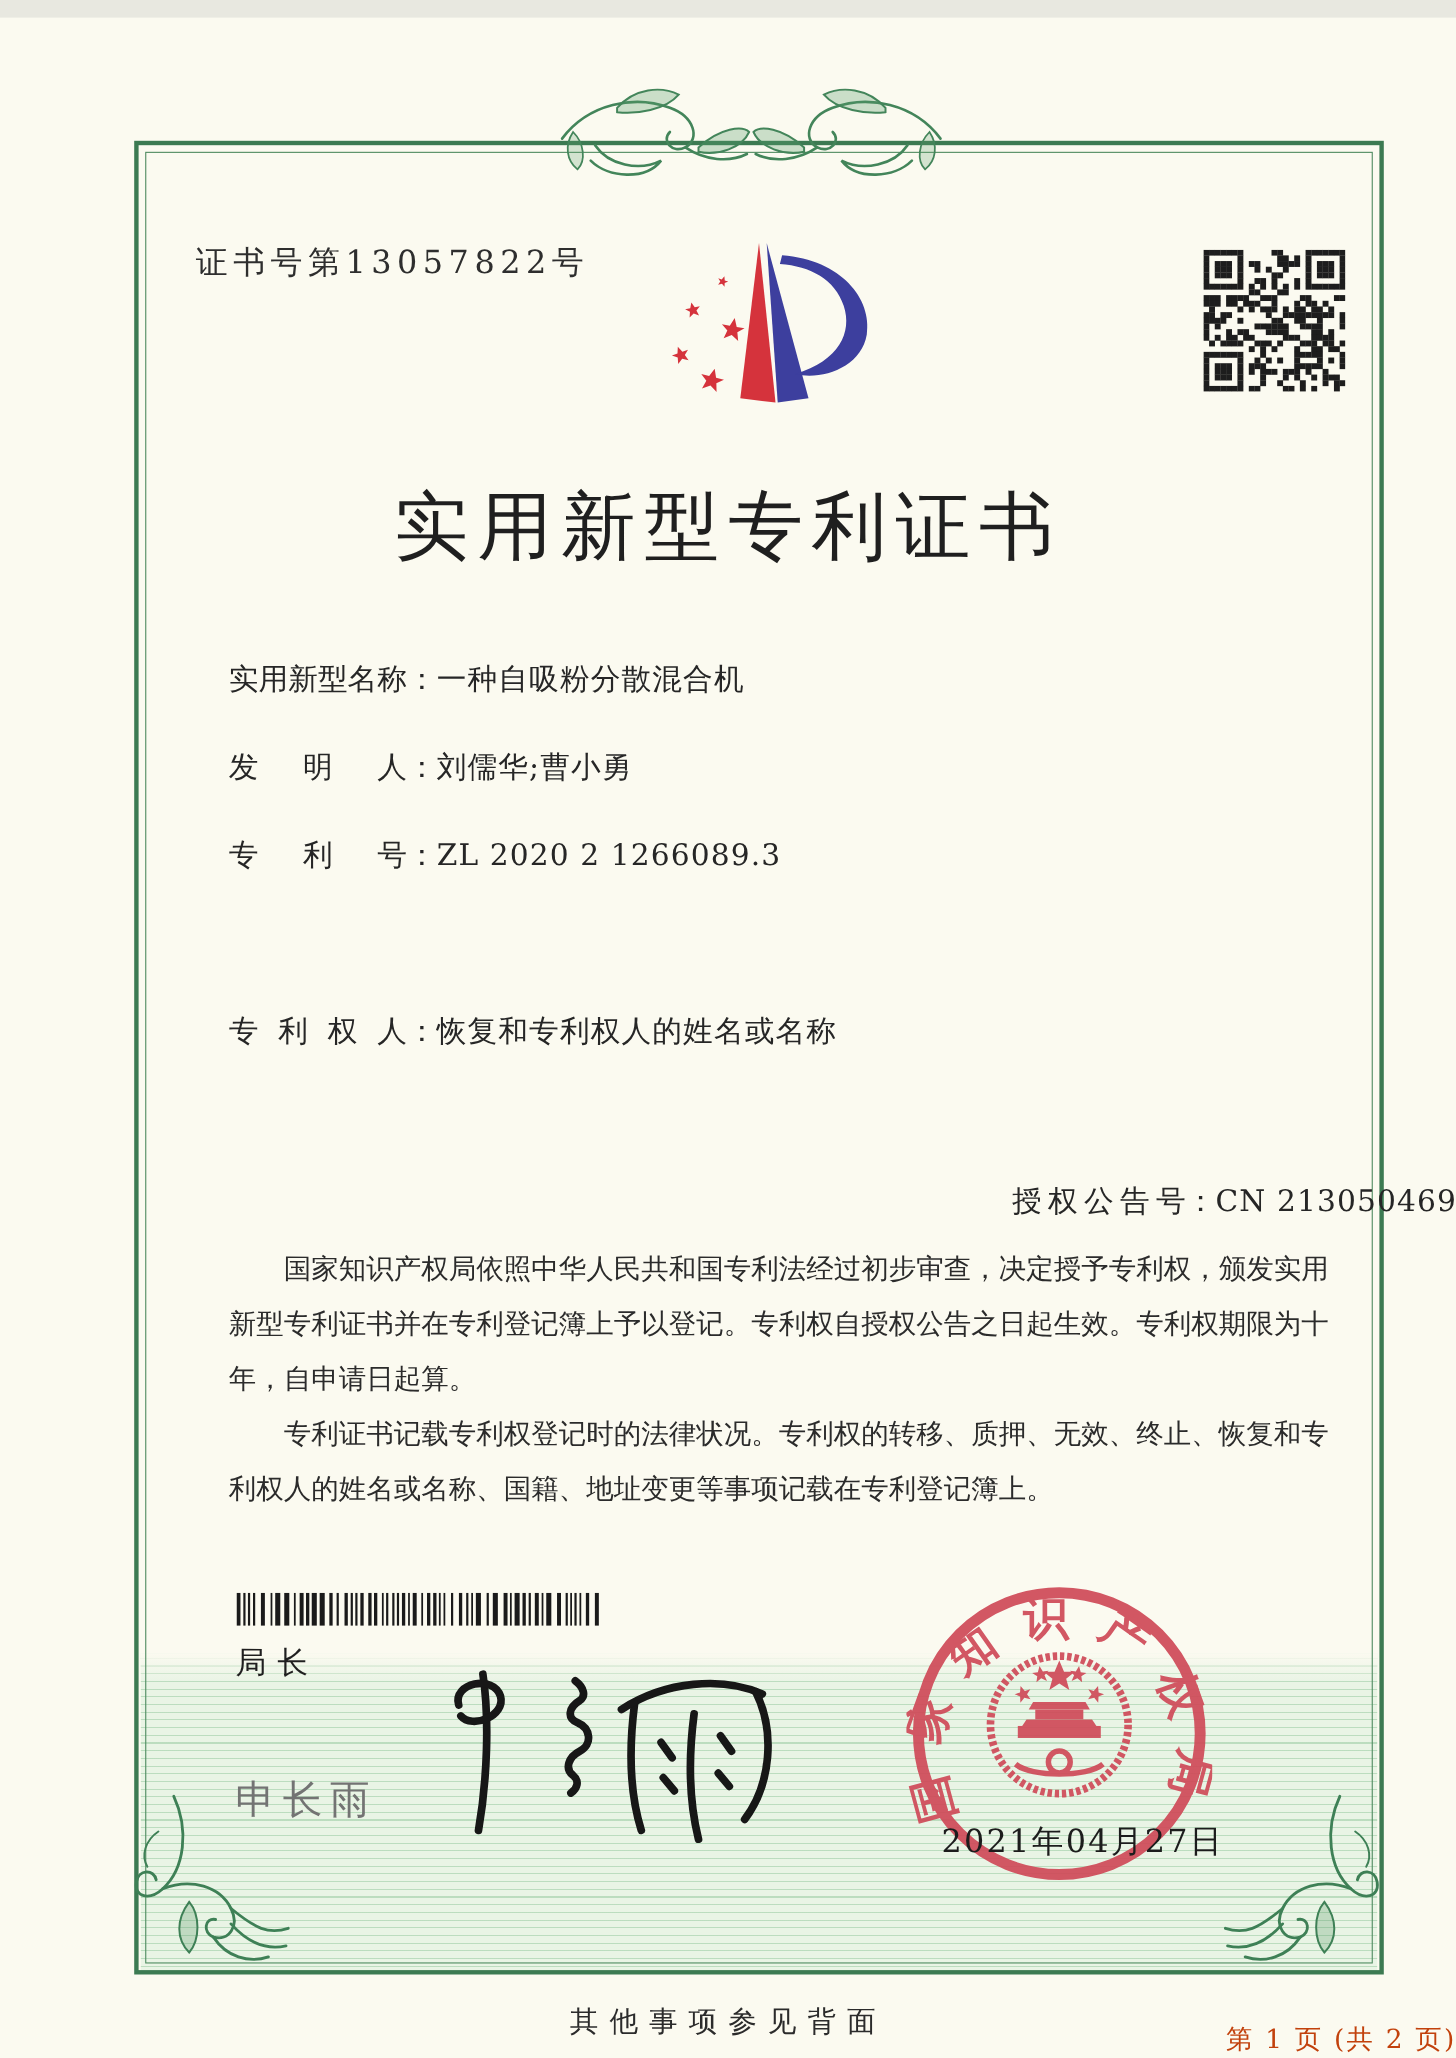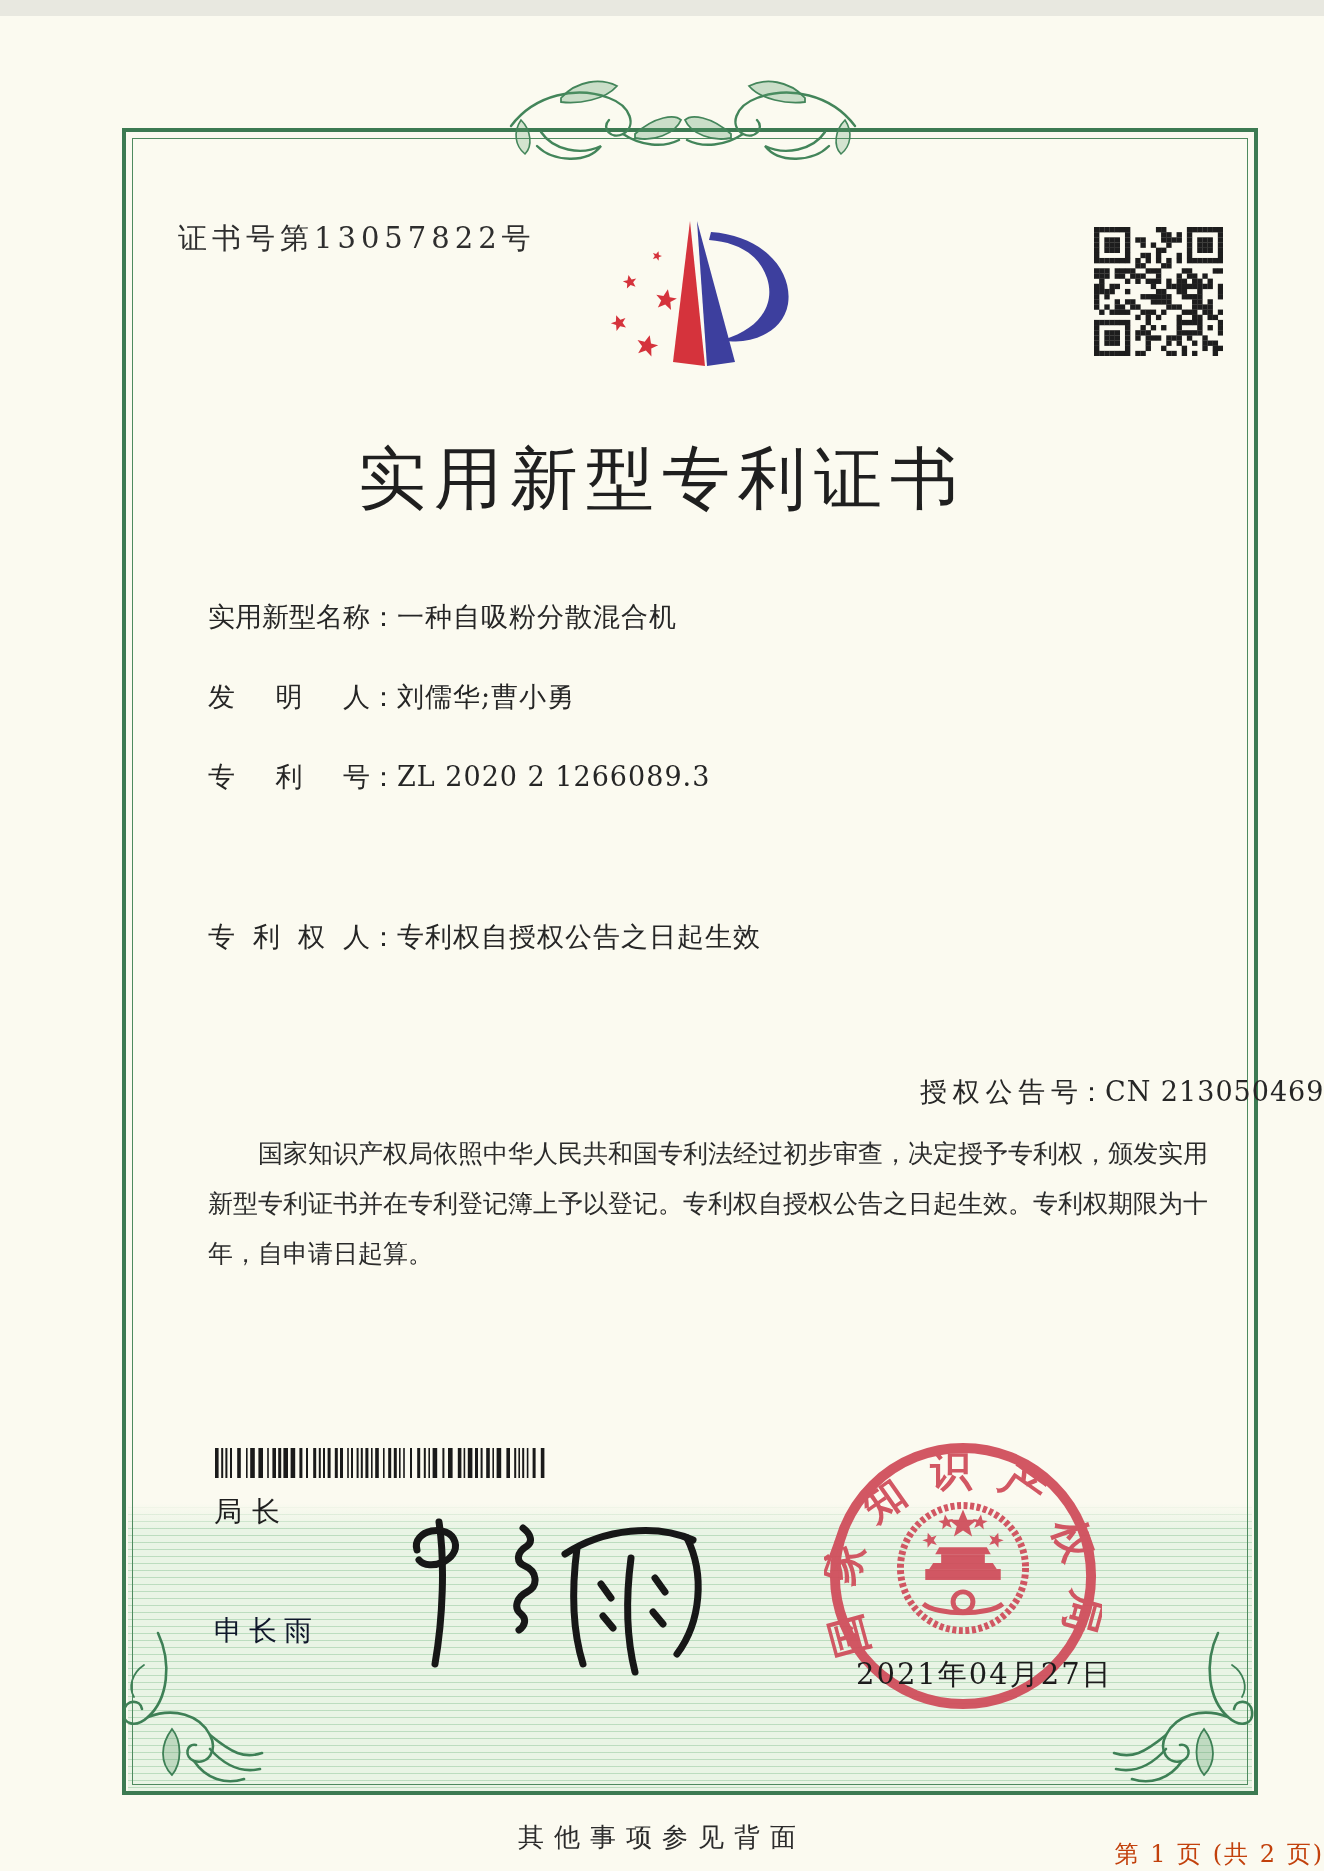--- a/index.html
+++ b/index.html
@@ -63,22 +63,22 @@
     font-size:25px;line-height:50px;text-align:justify;color:#2b2b2b;
   }
   .body-text p{margin:0;text-indent:2em;}
   
   .barcode{position:absolute;left:215px;top:1432px;width:332px;height:30px;z-index:5;}
   .issuer-post{
     position:absolute;left:214px;top:1477px;font-size:28px;letter-spacing:10px;
     color:#1f1f1f;z-index:5;
   }
   .issuer-name{
-    position:absolute;left:214px;top:1596px;font-size:28px;letter-spacing:7px;
-    color:#0f172a;z-index:5;
+    position:absolute;left:214px;top:1596px;font-size:36px;letter-spacing:7px;
+    color:#737373;z-index:5;
   }
   .signature{position:absolute;left:405px;top:1498px;width:310px;height:170px;z-index:6;}
   .seal{position:absolute;left:824px;top:1421px;width:278px;height:278px;z-index:5;opacity:.92;}
   .seal-date{
     position:absolute;left:856px;top:1639px;font-size:29px;letter-spacing:2px;
     color:#1c1c1c;z-index:7;white-space:nowrap;
   }
   .page-info{
     position:absolute;left:0;right:0;top:1822px;text-align:right;font-size:24px;
     letter-spacing:2px;color:#c2410c;z-index:5;
@@ -464,30 +464,31 @@
   <div class="field r1">
     <span class="flabel">实用新型名称</span><span class="fcolon">：</span><span class="fvalue">一种自吸粉分散混合机</span>
   </div>
   <div class="field r2">
     <span class="flabel">发明人</span><span class="fcolon">：</span><span class="fvalue">刘儒华;曹小勇</span>
   </div>
   <div class="field r3">
     <span class="flabel">专利号</span><span class="fcolon">：</span><span class="fvalue">ZL 2020 2 1266089.3</span>
   </div>
   <div class="field r5">
-    <span class="flabel">专利权人</span><span class="fcolon">：</span><span class="fvalue">专利权自授权公告之日起生效</span>
+    <span class="flabel">专利权人</span><span class="fcolon">：</span><span class="fvalue">恢复和专利权人的姓名或名称</span>
   </div>
   <div class="field r7">
     <span class="field-right">
       <span class="flabel-s">授权公告号</span><span class="fcolon">：</span><span class="fvalue">CN 213050469 U</span>
     </span>
   </div>
 
   <div class="body-text">
     <p>国家知识产权局依照中华人民共和国专利法经过初步审查，决定授予专利权，颁发实用新型专利证书并在专利登记簿上予以登记。专利权自授权公告之日起生效。专利权期限为十年，自申请日起算。</p>
+    <p>专利证书记载专利权登记时的法律状况。专利权的转移、质押、无效、终止、恢复和专利权人的姓名或名称、国籍、地址变更等事项记载在专利登记簿上。</p>
   </div>
 
   <svg class="barcode" id="barcode-svg" viewBox="0 0 332 30" preserveAspectRatio="none">
       <rect x="0" y="0" width="3.6" height="30" fill="#1a1a1a"></rect>
       <rect x="6.2" y="0" width="2" height="30" fill="#1a1a1a"></rect>
       <rect x="10.399999999999999" y="0" width="2" height="30" fill="#1a1a1a"></rect>
       <rect x="14.999999999999998" y="0" width="2" height="30" fill="#1a1a1a"></rect>
       <rect x="22.2" y="0" width="3.6" height="30" fill="#1a1a1a"></rect>
       <rect x="31" y="0" width="1.6" height="30" fill="#1a1a1a"></rect>
       <rect x="35.2" y="0" width="4.6" height="30" fill="#1a1a1a"></rect>

